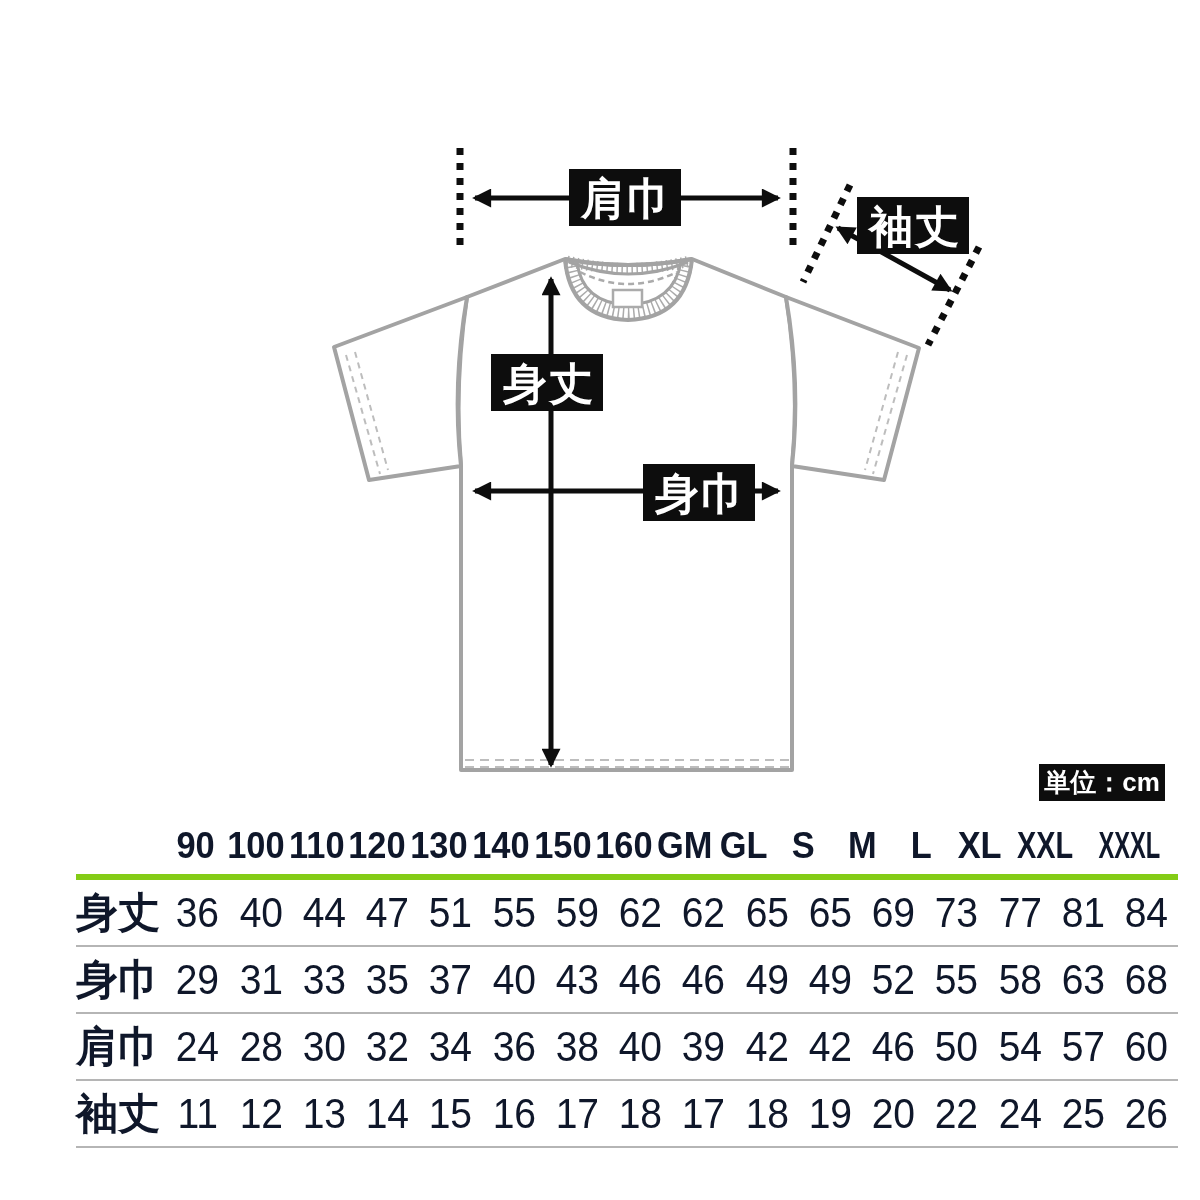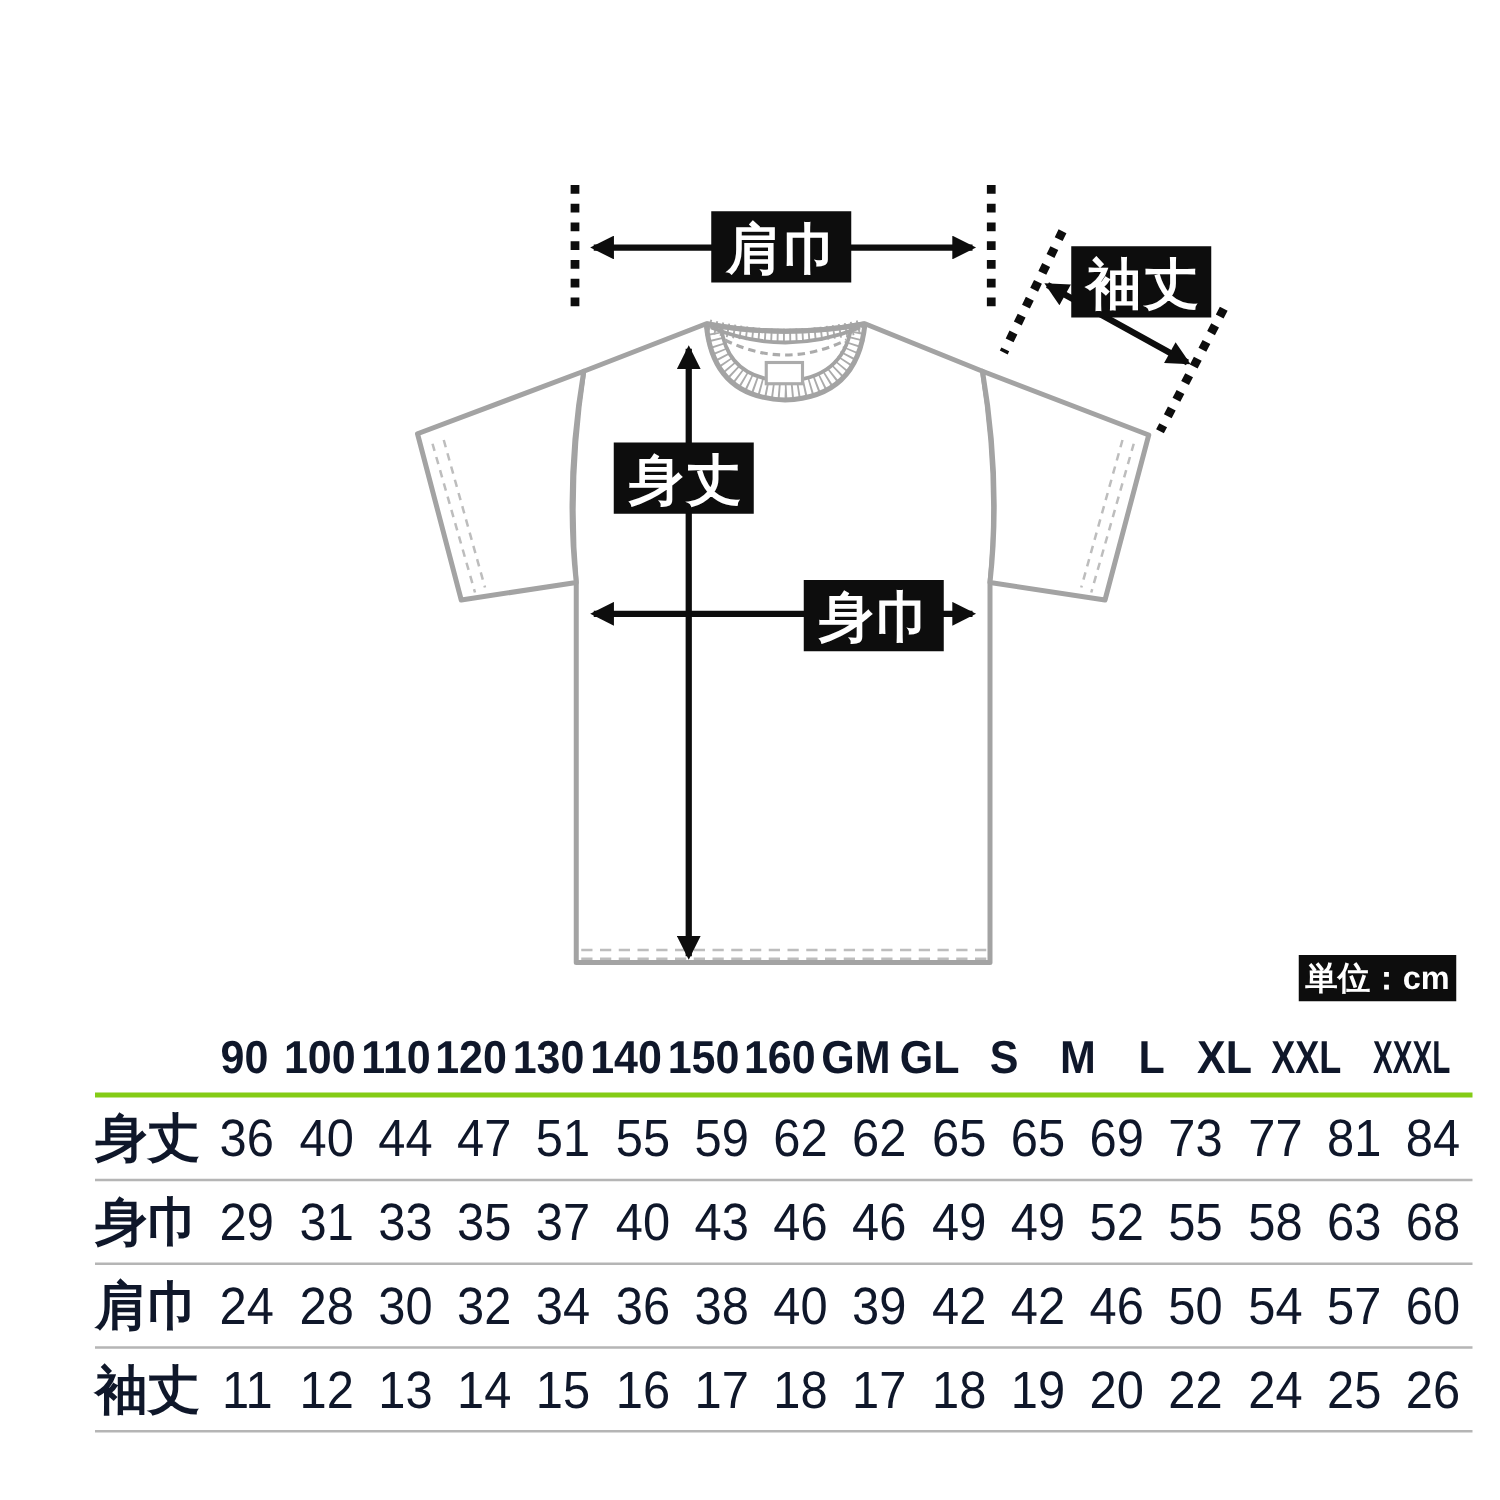--- a/index.html
+++ b/index.html
@@ -4,21 +4,21 @@
 <style>
   html,body{margin:0;padding:0;background:#fff;}
   .stage{position:relative;width:1200px;height:1200px;background:#fff;overflow:hidden;
          font-family:"Liberation Sans","DejaVu Sans",sans-serif;color:#0f172a;margin-left:24px;}
   .stage svg{position:absolute;left:0;top:0;}
   svg text{font-family:"Liberation Sans","DejaVu Sans",sans-serif;}
   .boxlabel{fill:#fff;font-weight:bold;font-size:44px;letter-spacing:2px;}
   .unitlabel{fill:#fff;font-weight:bold;font-size:26px;}
   .size-table{position:absolute;left:52px;top:818px;width:1102px;}
   .grid{display:grid;grid-template-columns:90px repeat(16,1fr);align-items:center;}
-  .thead{height:56px;border-bottom:4px solid #84cc16;}
+  .thead{height:56px;border-bottom:6px solid #84cc16;}
   .trow{height:65px;border-bottom:2px solid #b5b5b5;}
   .hcell{text-align:center;font-weight:bold;font-size:37px;white-space:nowrap;}
   .cell{text-align:center;font-size:42px;white-space:nowrap;}
   .rlabel{text-align:left;font-weight:bold;font-size:42px;white-space:nowrap;}
   .sq{display:inline-block;transform:scaleX(0.93);transform-origin:center;}
   .cnd{display:inline-block;transform:scaleX(0.78);transform-origin:center;}
   .cnd2{display:inline-block;transform:scaleX(0.64);transform-origin:center;}
 </style>
 </head>
 <body>

